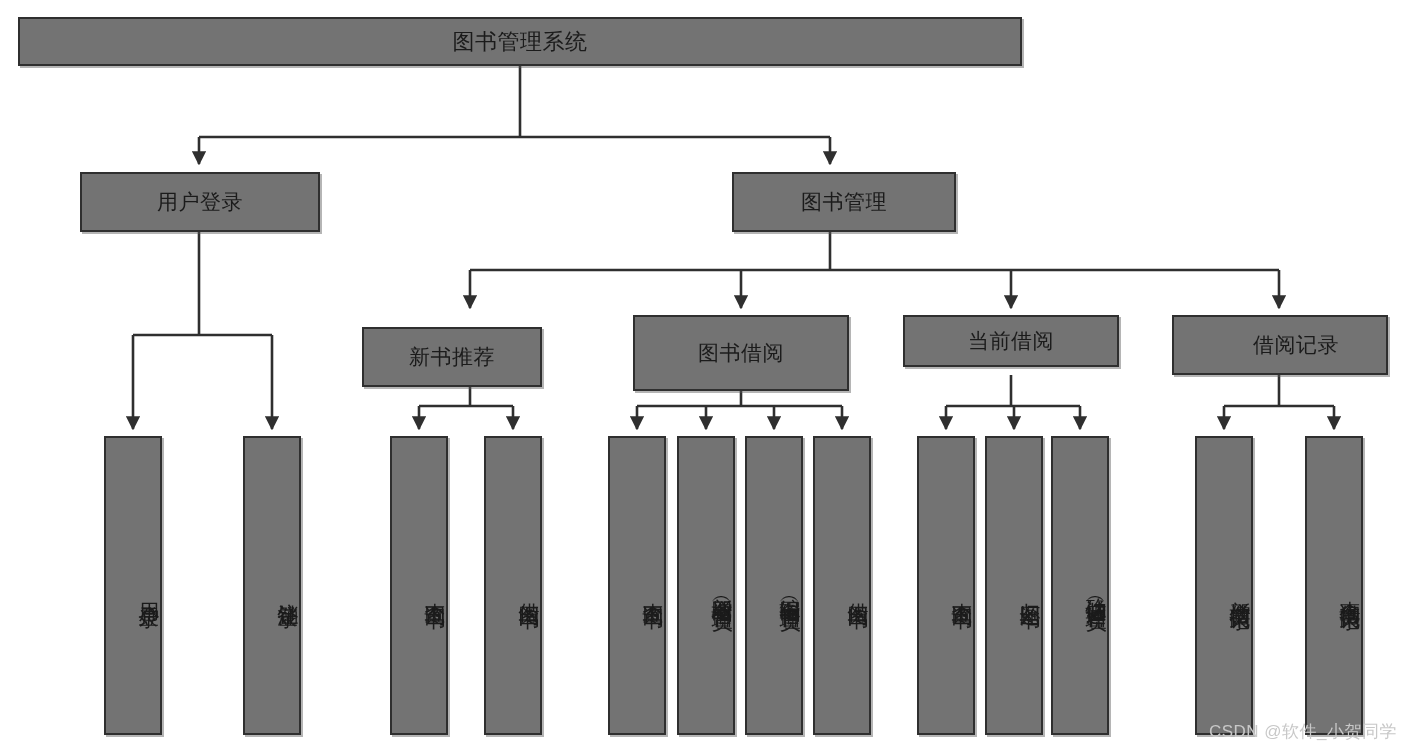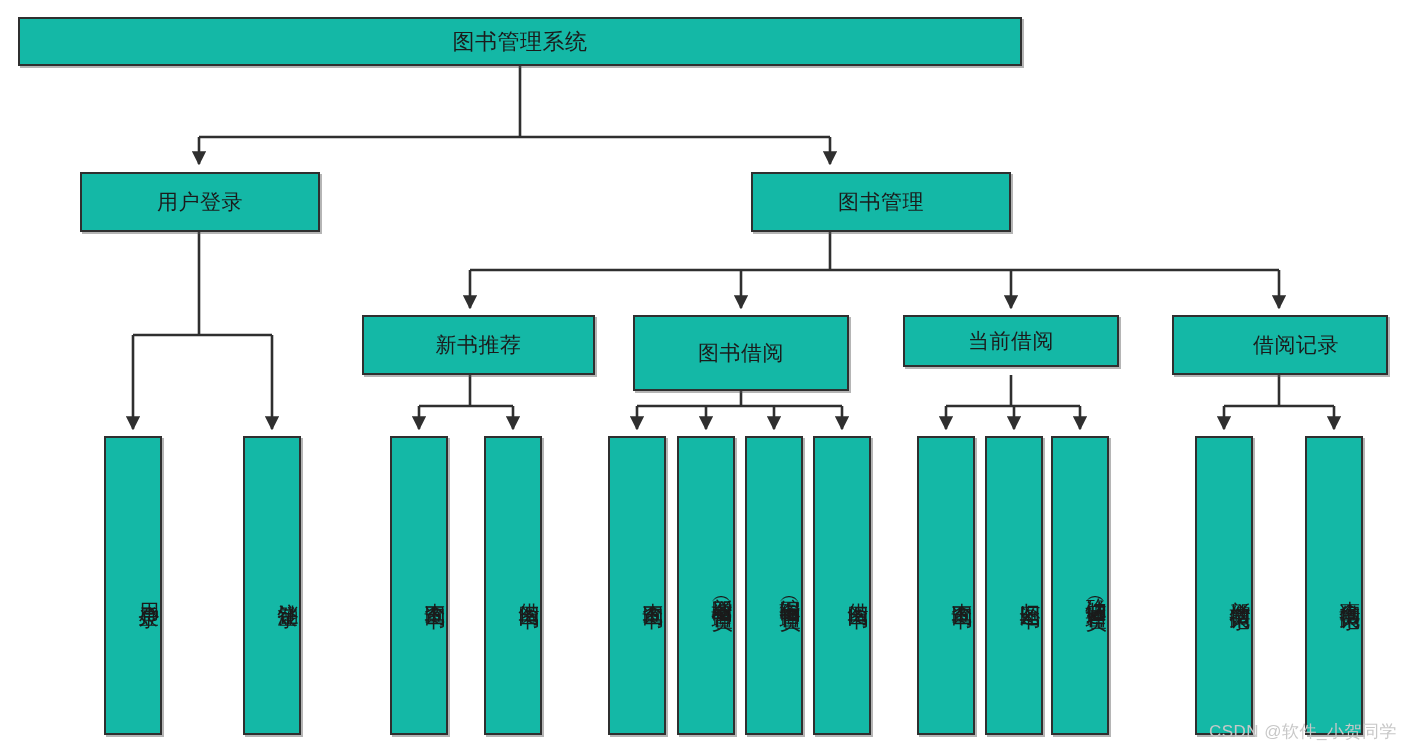--- a/index.html
+++ b/index.html
@@ -5,21 +5,21 @@
   html,body{margin:0;padding:0;background:#ffffff;}
   body{
     width:1405px;height:747px;position:relative;overflow:hidden;
     font-family:"Liberation Sans","DejaVu Sans",sans-serif;
     color:#1b1b1b;
   }
   #diagram{position:absolute;left:0;top:0;width:1405px;height:747px;}
   .node{
     position:absolute;
     border:2px solid #2f2f2f;
-    background:#14b8a6;
+    background:#737373;
     box-sizing:border-box;
     box-shadow:2px 2px 0 rgba(90,90,90,.45);
     display:flex;align-items:center;justify-content:center;
     text-align:left;
   }
   .node .lbl{
     font-size:21px;line-height:1.15;letter-spacing:.5px;color:#1b1b1b;
     white-space:nowrap;
   }
   .node.root .lbl{font-size:22px;}
@@ -101,25 +101,25 @@
     </g>
   </svg>
 
   <div class="node root" style="left:18px;top:17px;width:1004px;height:49px;">
     <span class="lbl">图书管理系统</span>
   </div>
 
   <div class="node" style="left:80px;top:172px;width:240px;height:60px;">
     <span class="lbl">用户登录</span>
   </div>
-  <div class="node" style="left:751px;top:172px;width:260px;height:60px;">
+  <div class="node" style="left:732px;top:172px;width:224px;height:60px;">
     <span class="lbl">图书管理</span>
   </div>
 
-  <div class="node" style="left:362px;top:315px;width:233px;height:60px;font-family:Liberation Serif, serif;">
+  <div class="node" style="left:362px;top:327px;width:180px;height:60px;font-family:Liberation Serif, serif;">
     <span class="lbl">新书推荐</span>
   </div>
   <div class="node" style="left:633px;top:315px;width:216px;height:76px;">
     <span class="lbl">图书借阅</span>
   </div>
   <div class="node" style="left:903px;top:315px;width:216px;height:52px;">
     <span class="lbl">当前借阅</span>
   </div>
   <div class="node" style="left:1172px;top:315px;width:216px;height:60px;padding-left:32px;">
     <span class="lbl">借阅记录</span>

